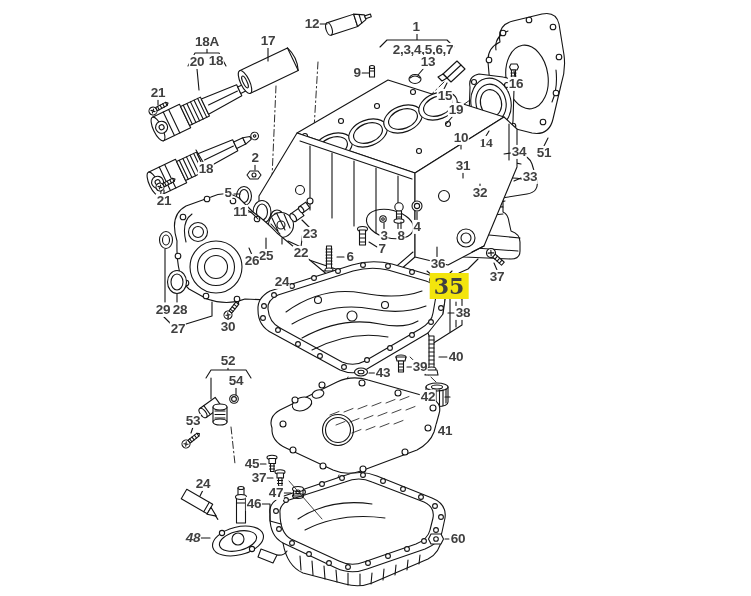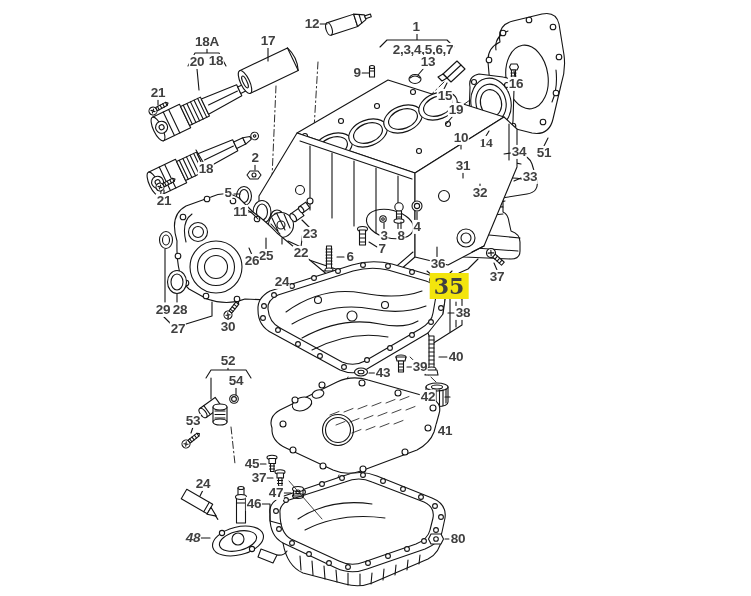--- a/index.html
+++ b/index.html
@@ -606,15 +606,15 @@
       <span class="callout" style="left: 445px; top: 431px;">41</span>
       <span class="callout" style="left: 228px; top: 361px;">52</span>
       <span class="callout" style="left: 236px; top: 381px;">54</span>
       <span class="callout" style="left: 193px; top: 421px;">53</span>
       <span class="callout" style="left: 252px; top: 464px;">45</span>
       <span class="callout" style="left: 259px; top: 478px;">37</span>
       <span class="callout" style="left: 276px; top: 493px;">47</span>
       <span class="callout" style="left: 254px; top: 504px;">46</span>
       <span class="callout" style="left: 203px; top: 484px;">24</span>
       <span class="callout" style="left: 193px; top: 538px; font-style: italic;">48</span>
-      <span class="callout" style="left: 458px; top: 539px;">80</span>
+      <span class="callout" style="left: 458px; top: 539px;">60</span>
     </div>
 </div>
 
 </body></html>

